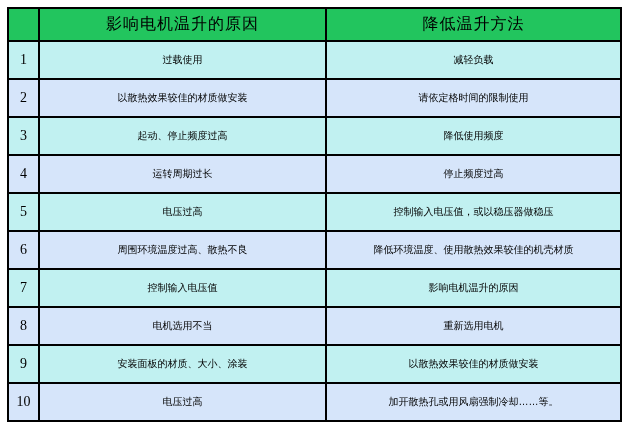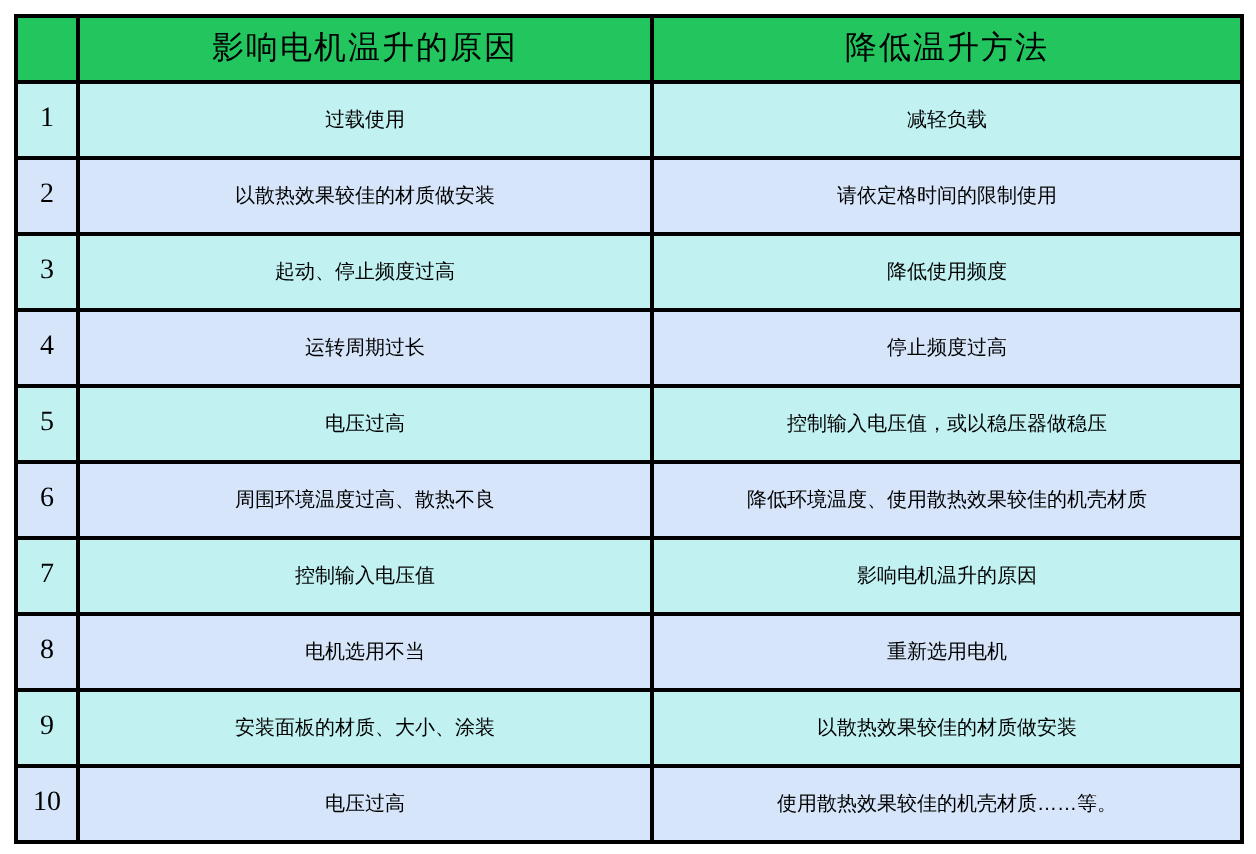--- a/index.html
+++ b/index.html
@@ -109,17 +109,17 @@
         <td>重新选用电机</td>
       </tr>
       <tr class="odd">
         <td class="num-cell">9</td>
         <td>安装面板的材质、大小、涂装</td>
         <td>以散热效果较佳的材质做安装</td>
       </tr>
       <tr class="even">
         <td class="num-cell">10</td>
         <td>电压过高</td>
-        <td>使用散热效果较佳的机壳材质……等。</td>
+        <td>加开散热孔或用风扇强制冷却……等。</td>
       </tr>
     </tbody>
   </table>
 </div>
 
 </body></html>

